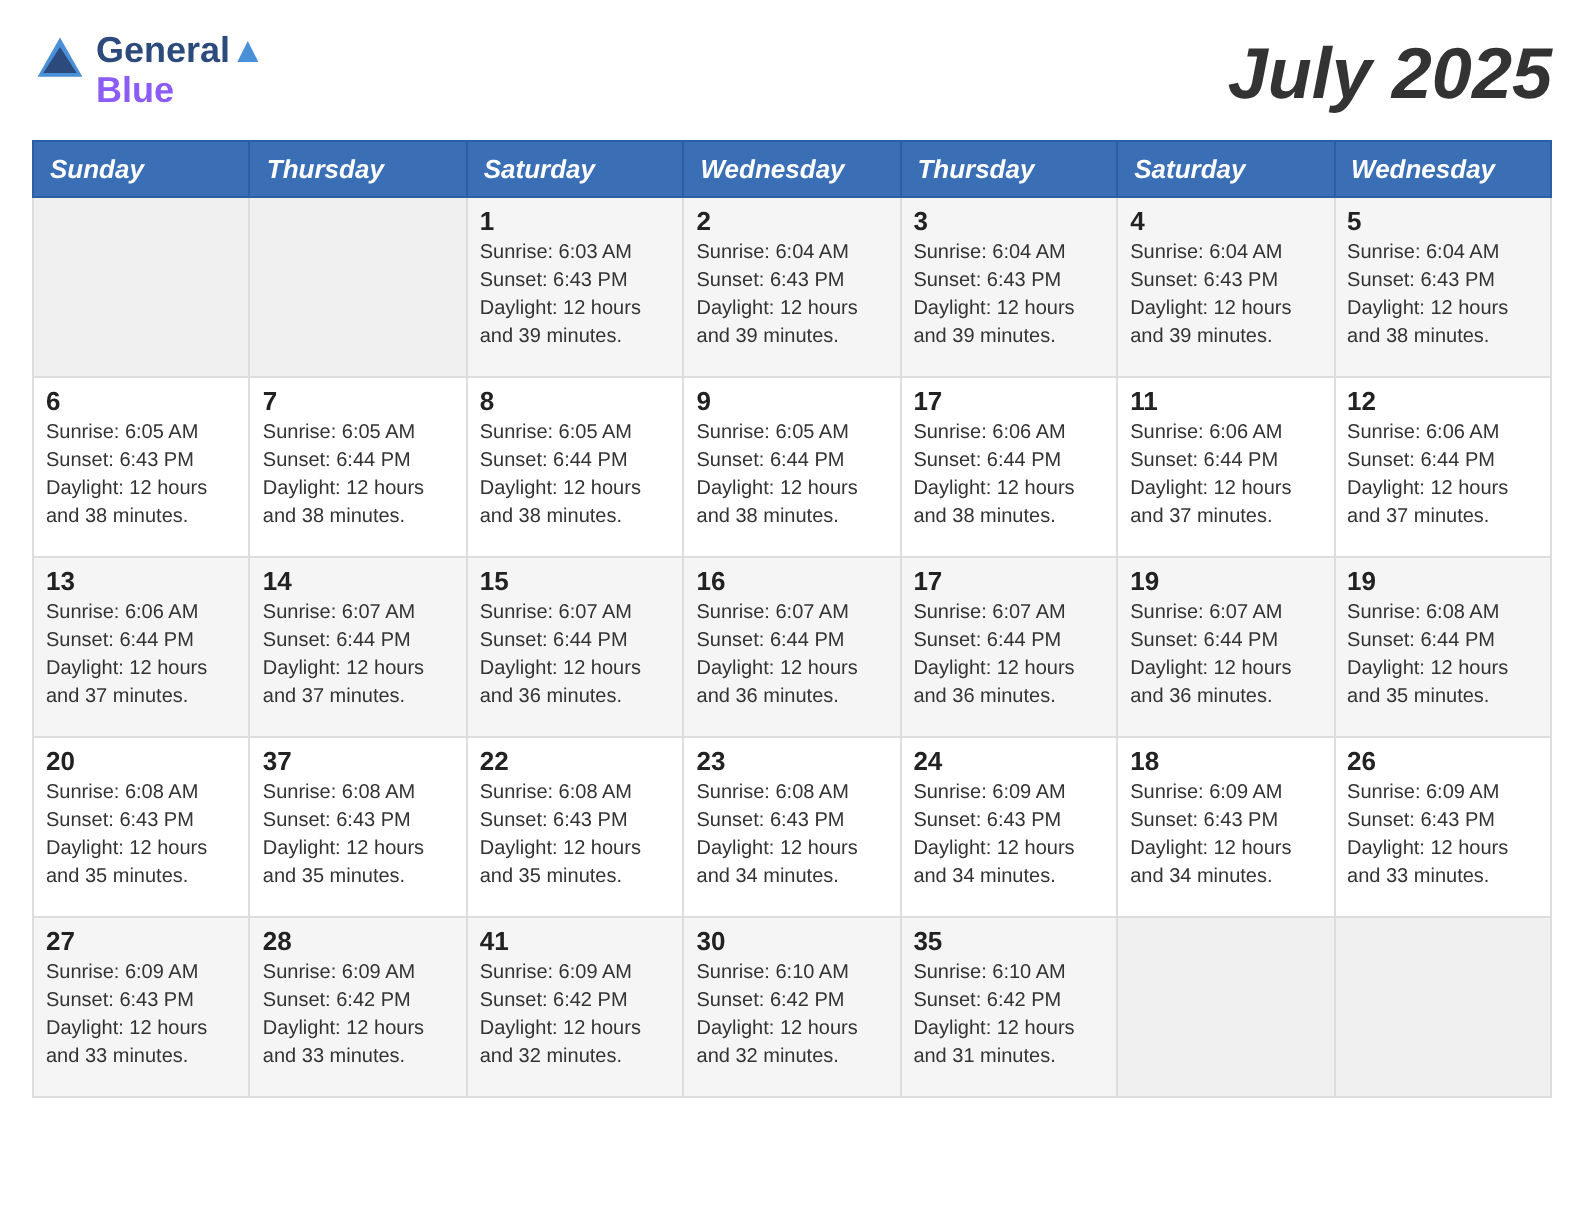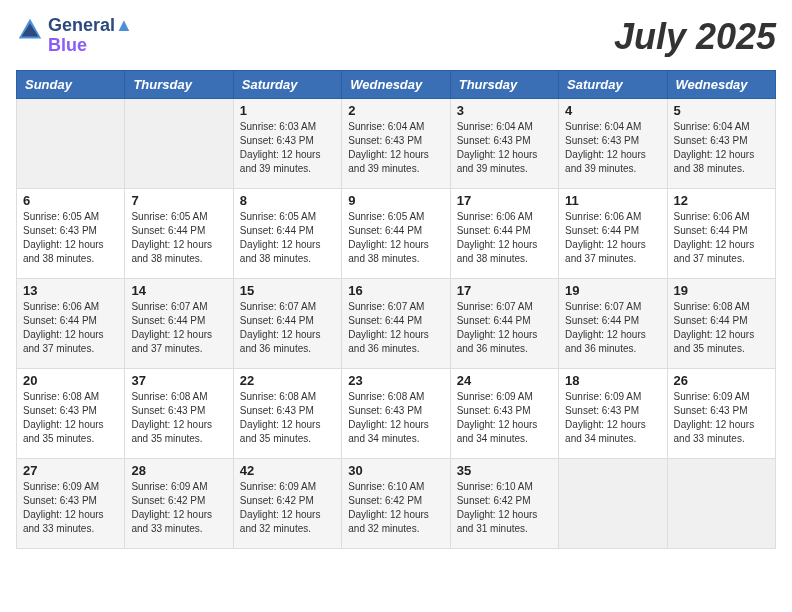--- a/index.html
+++ b/index.html
@@ -302,21 +302,21 @@
           Sunrise: 6:09 AM<br>Sunset: 6:43 PM<br>Daylight: 12 hours and 33 minutes.
         </div>
       </td>
         <td>
         <span class="day-number">28</span>
         <div class="day-info">
           Sunrise: 6:09 AM<br>Sunset: 6:42 PM<br>Daylight: 12 hours and 33 minutes.
         </div>
       </td>
         <td>
-        <span class="day-number">42</span>
+        <span class="day-number">41</span>
         <div class="day-info">
           Sunrise: 6:09 AM<br>Sunset: 6:42 PM<br>Daylight: 12 hours and 32 minutes.
         </div>
       </td>
         <td>
         <span class="day-number">30</span>
         <div class="day-info">
           Sunrise: 6:10 AM<br>Sunset: 6:42 PM<br>Daylight: 12 hours and 32 minutes.
         </div>
       </td>

